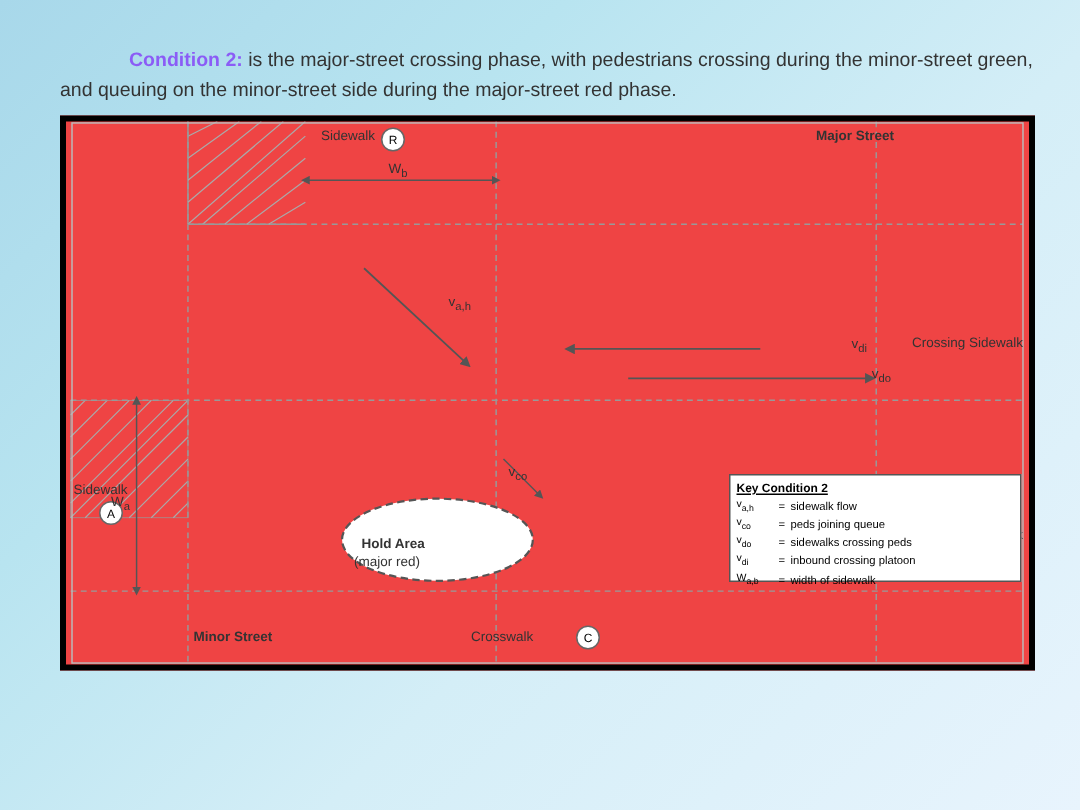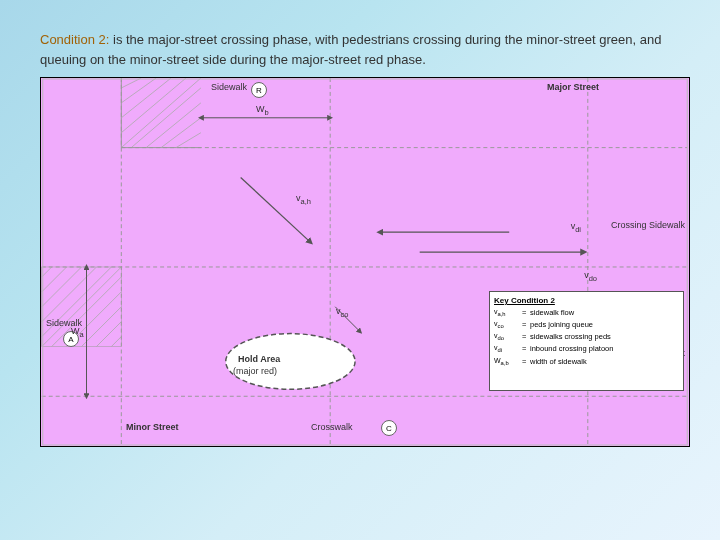--- a/index.html
+++ b/index.html
@@ -18,26 +18,27 @@
       right: 20px;
       bottom: 20px;
     }
     .title-text {
       font-size: 13px;
       color: #333;
       line-height: 1.5;
       margin-bottom: 8px;
     }
     .title-text .condition-label {
-      color: #a16207;
-      font-weight: normal;
+      color: #8b5cf6;
+      font-weight: bold;
+      margin-left: 46px;
     }
     .diagram-container {
-      background: #f0abfc;
-      border: 1px solid #000000;
+      background: #ef4444;
+      border: 4px solid #000000;
       position: relative;
       width: 650px;
       height: 370px;
       margin-top: 4px;
     }
     
     .label {
       position: absolute;
       font-size: 9px;
       color: #333;
@@ -57,21 +58,21 @@
       align-items: center;
       justify-content: center;
       font-size: 8px;
     }
     
     .key-box {
       position: absolute;
       bottom: 55px;
       right: 5px;
       width: 195px;
-      height: 100px;
+      height: 72px;
       border: 1px solid #555;
       background: white;
       padding: 4px;
     }
     .key-title {
       font-size: 8px;
       font-weight: bold;
       text-decoration: underline;
       margin-bottom: 2px;
     }
@@ -180,21 +181,21 @@
     <div class="circle-marker" style="top:4px; left:210px;">R</div>
 
     <div class="label label-bold" style="top:4px; right:90px;padding-left:35px;">Major Street</div>
 
     <div class="label" style="top:26px; left:215px;">W<sub>b</sub></div>
 
     <div class="label" style="top:115px; left:255px;">v<sub>a,h</sub></div>
 
     <div class="label" style="top:143px; right:108px;">v<sub>di</sub></div>
 
-    <div class="label" style="top:163px; right:92px;margin-top:29px;">v<sub>do</sub></div>
+    <div class="label" style="top:163px; right:92px;">v<sub>do</sub></div>
 
     <div class="label" style="top:142px; right:4px; text-align:right; width:95px;">Crossing Sidewalk</div>
 
     <div class="label" style="top:240px; left:5px;">Sidewalk</div>
 
     <div class="circle-marker" style="top:253px; left:22px;">A</div>
 
     <div class="label" style="top:248px; left:30px;">W<sub>a</sub></div>
 
     <div class="label" style="top:228px; left:295px;">v<sub>co</sub></div>

